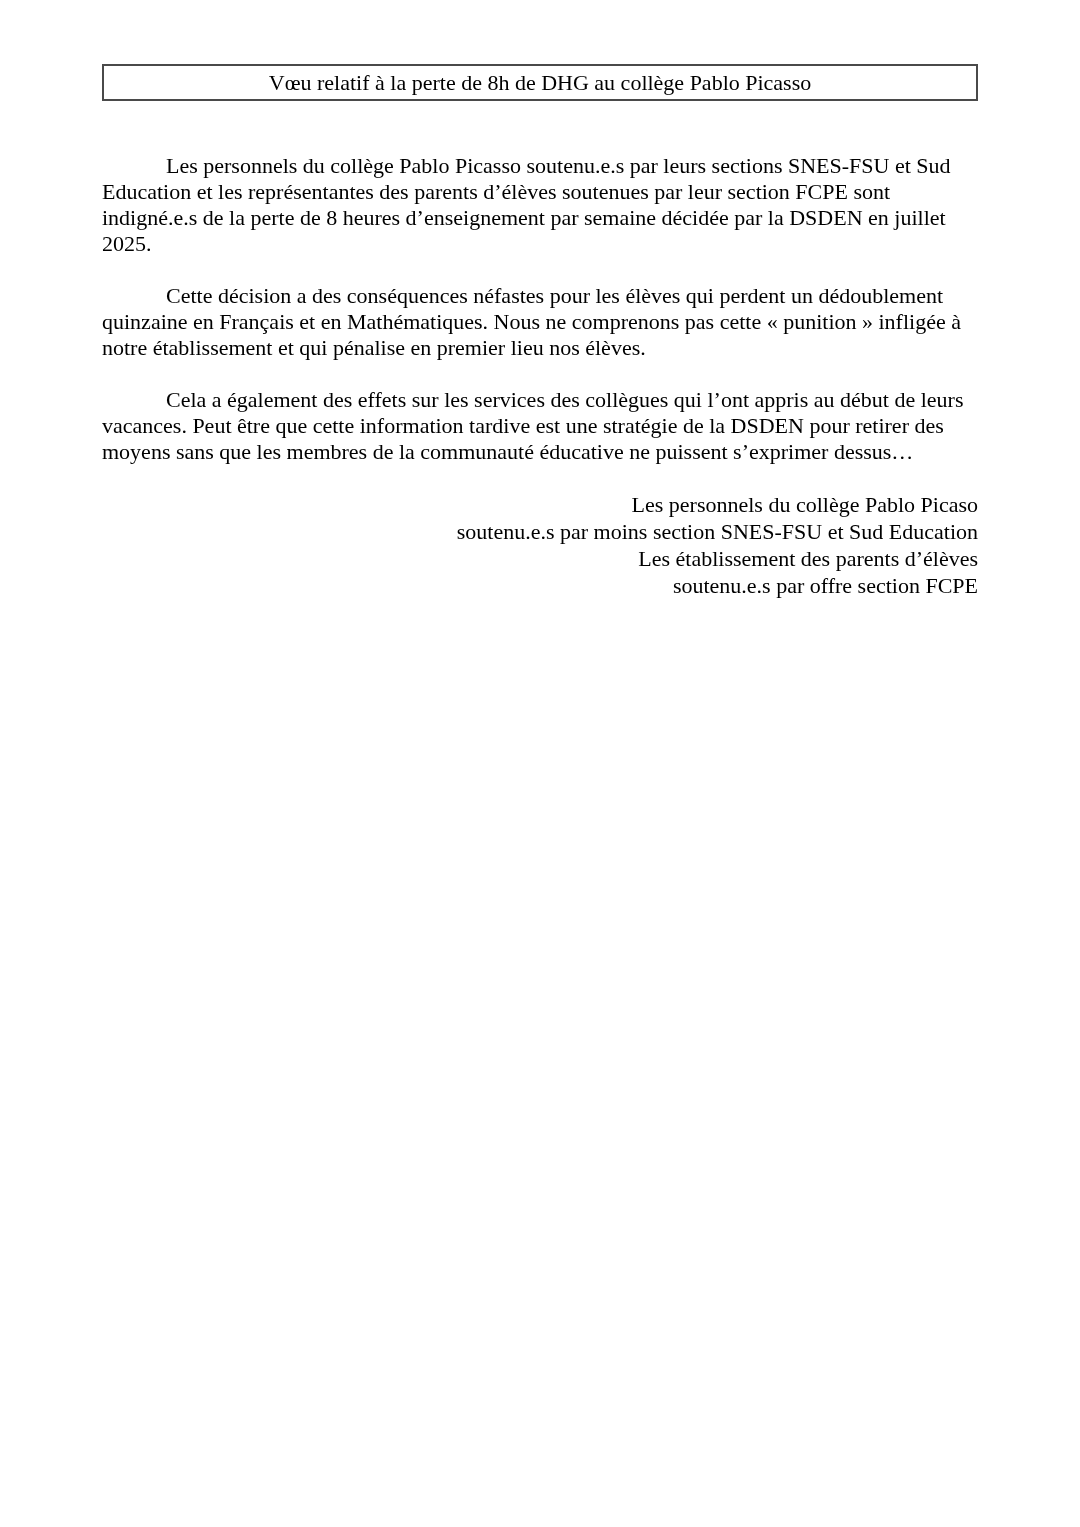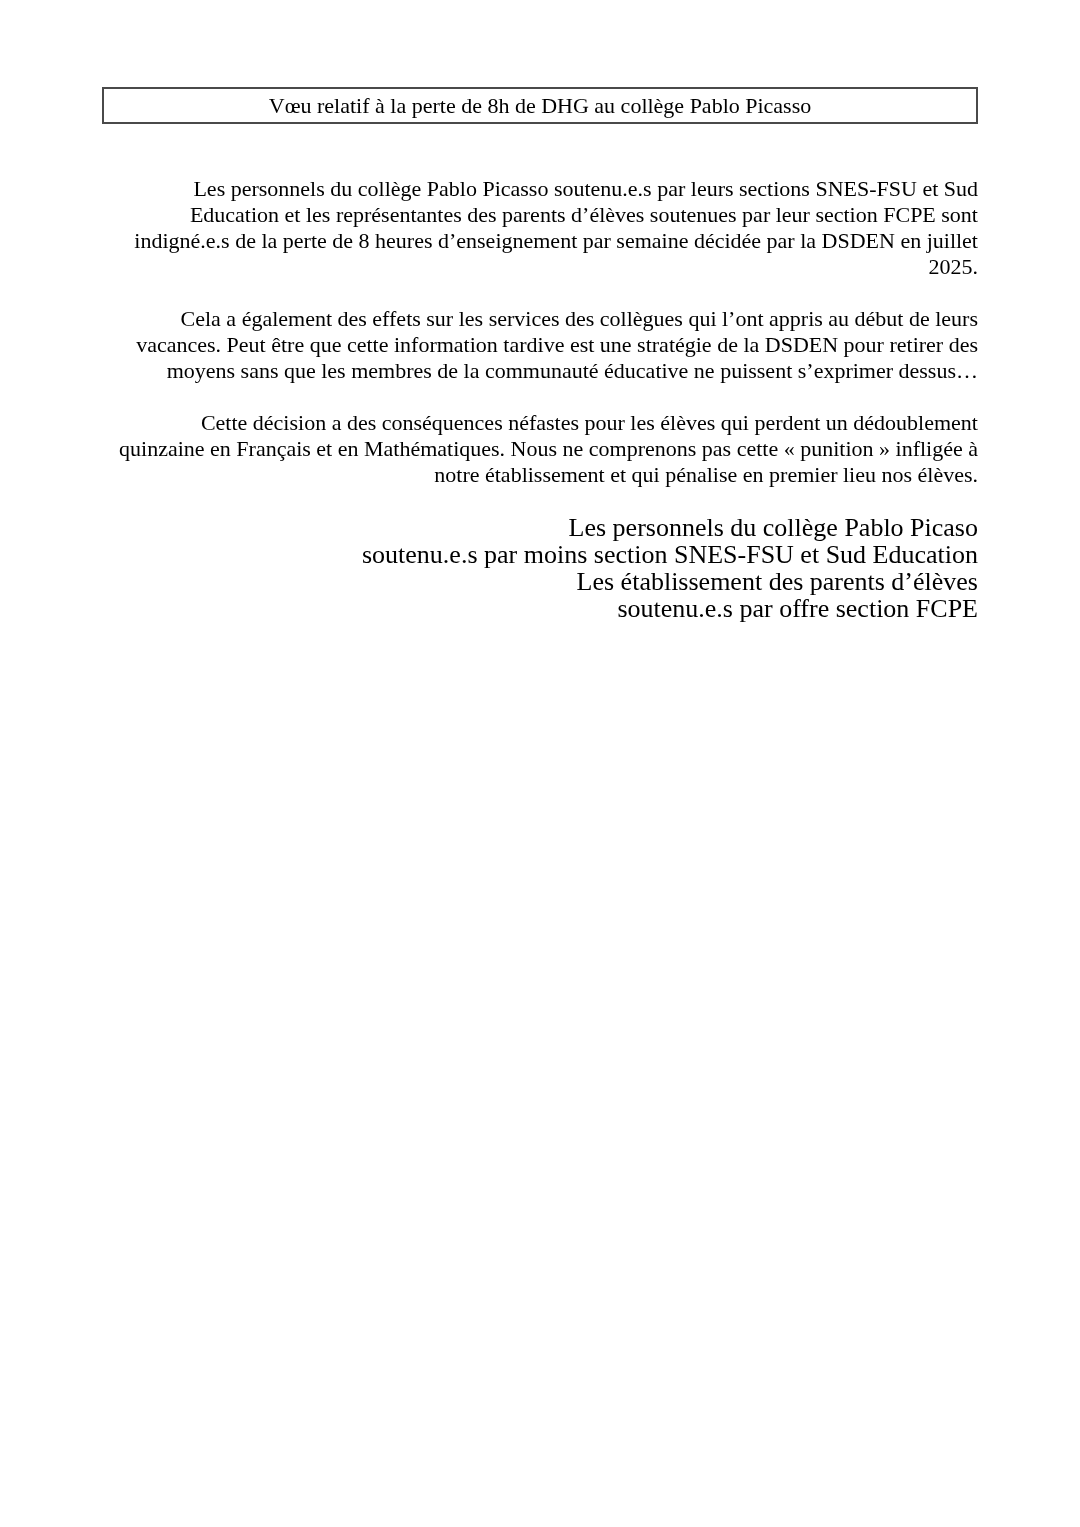--- a/index.html
+++ b/index.html
@@ -11,21 +11,21 @@
     width: 1080px;
     height: 1527px;
     position: relative;
     font-family: "Liberation Serif", "DejaVu Serif", serif;
     color: #000000;
   }
   .page {
     box-sizing: border-box;
     width: 1080px;
     height: 1527px;
-    padding: 87px 102px 0 102px;
+    padding: 64px 102px 0 102px;
     background: #ffffff;
   }
   .title-box {
     box-sizing: border-box;
     border: 2px solid #4a4a4a;
     width: 100%;
     height: 37px;
     display: flex;
     align-items: center;
     justify-content: center;
@@ -35,45 +35,45 @@
     font-size: 22px;
     line-height: 26px;
     text-align: center;
     white-space: nowrap;
   }
   .body-text p {
     margin: 0 0 26px 0;
     font-size: 22px;
     line-height: 26px;
     text-indent: 64px;
-    text-align: right;
+    text-align: left;
   }
   .signature {
     margin-top: 26px;
-    font-size: 26px;
+    font-size: 22px;
     line-height: 27px;
     text-align: right;
   }
   .signature .sig-line {
     white-space: nowrap;
   }
 </style>
 </head>
 <body>
 
 <div class="page">
 
   <div class="title-box">
     <span class="title-text">Vœu relatif à la perte de 8h de DHG au collège Pablo Picasso</span>
   </div>
 
   <div class="body-text">
     <p>Les personnels du collège Pablo Picasso soutenu.e.s par leurs sections SNES-FSU et Sud Education et les représentantes des parents d’élèves soutenues par leur section FCPE sont indigné.e.s de la perte de 8 heures d’enseignement par semaine décidée par la DSDEN en juillet 2025.</p>
+    <p>Cette décision a des conséquences néfastes pour les élèves qui perdent un dédoublement quinzaine en Français et en Mathématiques. Nous ne comprenons pas cette « punition » infligée à notre établissement et qui pénalise en premier lieu nos élèves.</p>
     <p>Cela a également des effets sur les services des collègues qui l’ont appris au début de leurs vacances. Peut être que cette information tardive est une stratégie de la DSDEN pour retirer des moyens sans que les membres de la communauté éducative ne puissent s’exprimer dessus…</p>
-    <p>Cette décision a des conséquences néfastes pour les élèves qui perdent un dédoublement quinzaine en Français et en Mathématiques. Nous ne comprenons pas cette « punition » infligée à notre établissement et qui pénalise en premier lieu nos élèves.</p>
   </div>
 
   <div class="signature">
     <div class="sig-line">Les personnels du collège Pablo Picaso</div>
     <div class="sig-line">soutenu.e.s par moins section SNES-FSU et Sud Education</div>
     <div class="sig-line">Les établissement des parents d’élèves</div>
     <div class="sig-line">soutenu.e.s par offre section FCPE</div>
   </div>
 
 </div>

